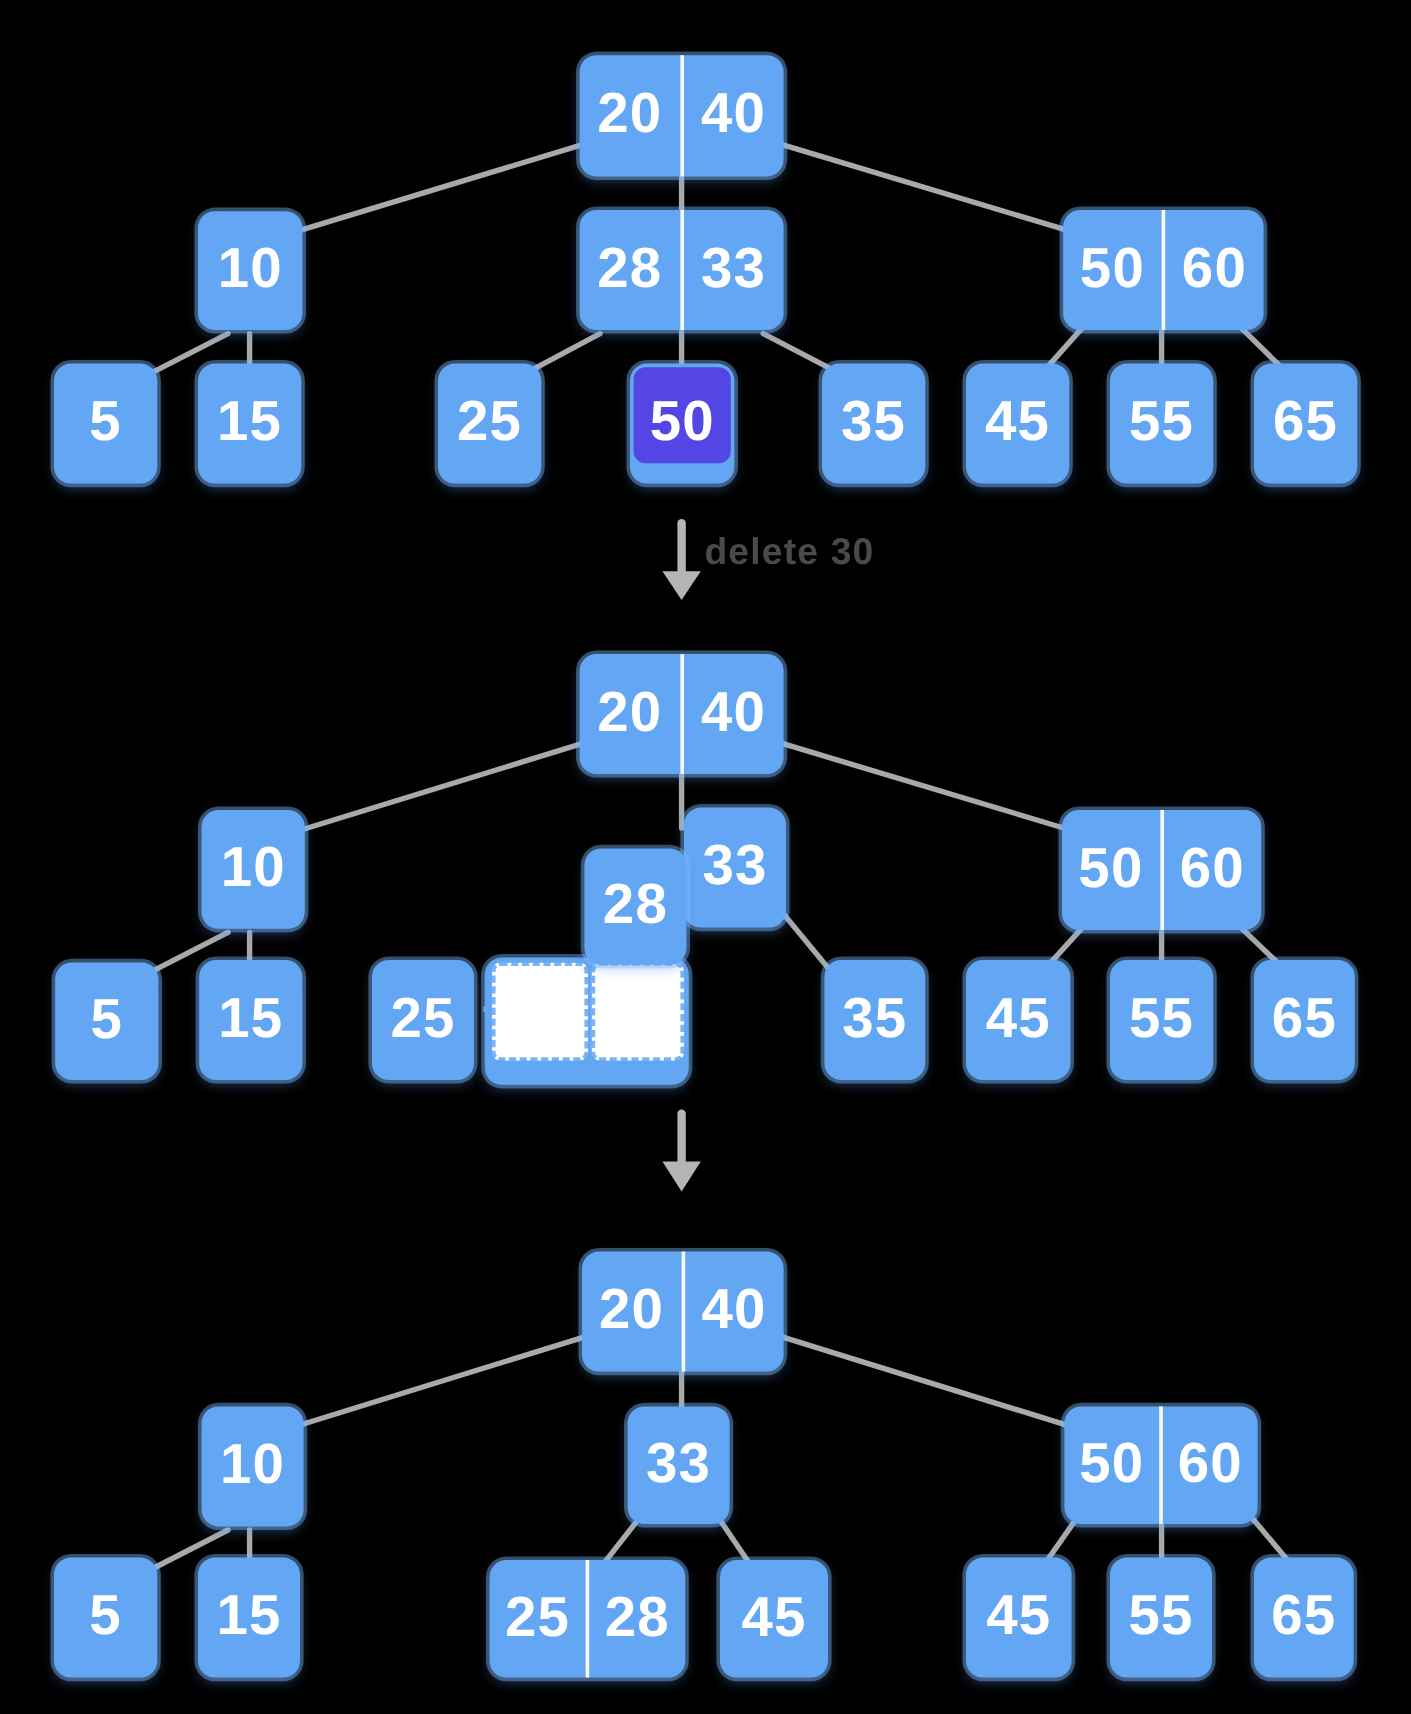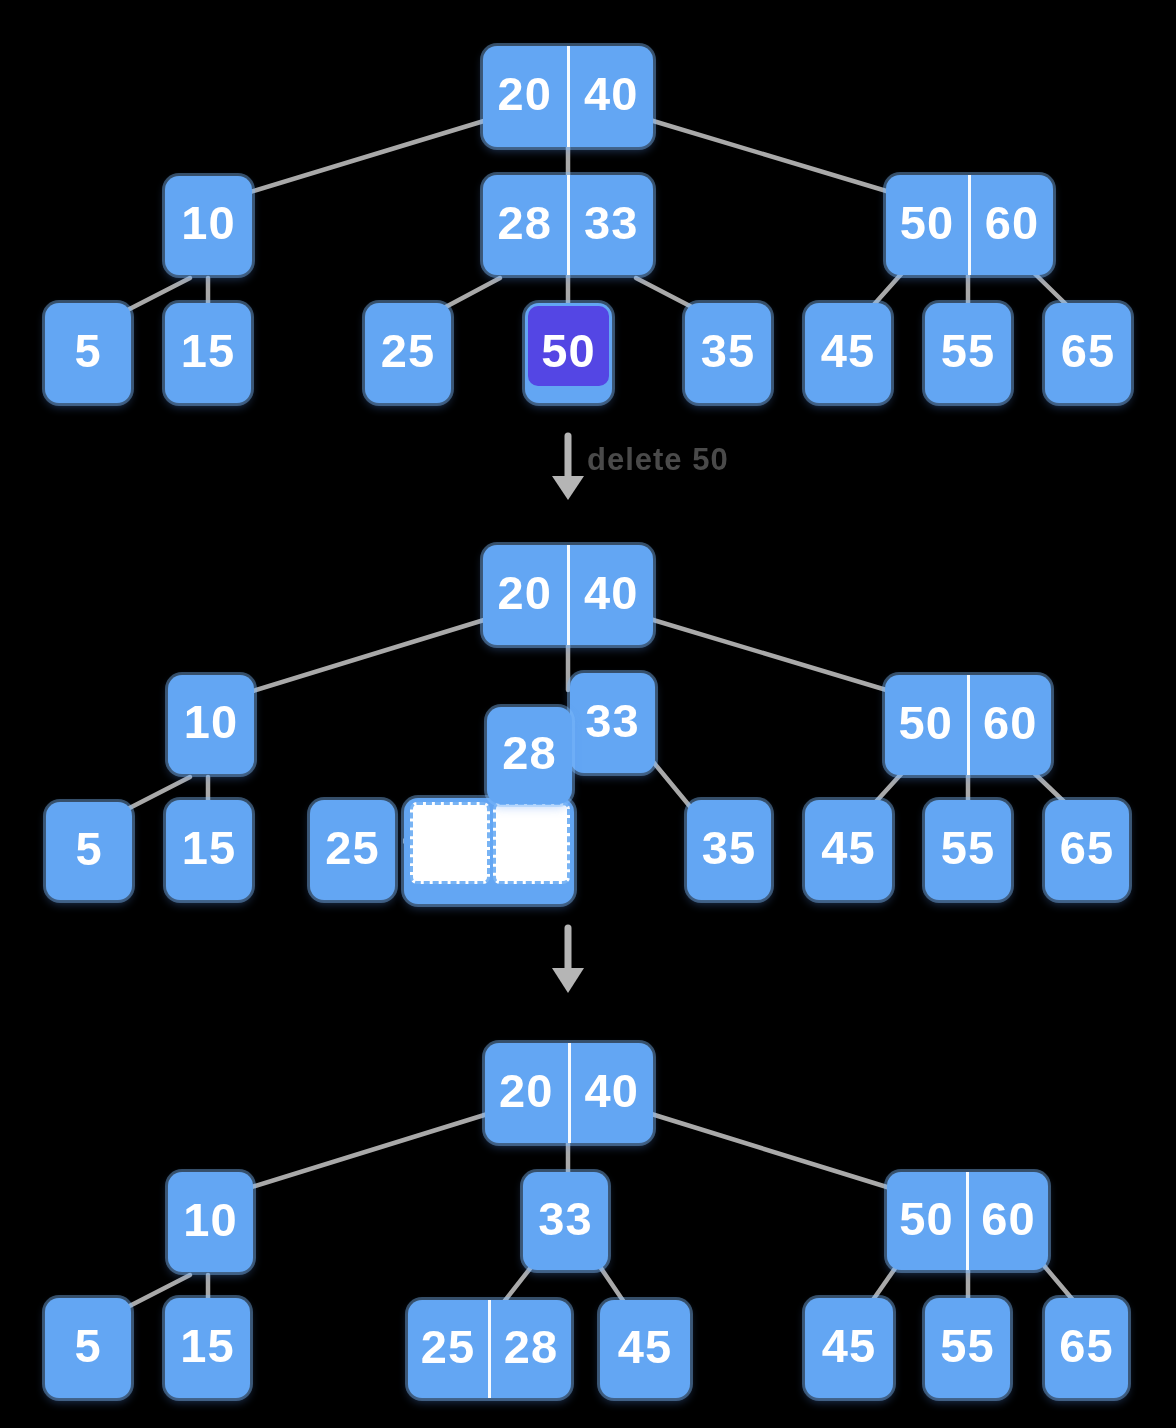--- a/index.html
+++ b/index.html
@@ -173,14 +173,14 @@
       <div class="node" style="left: 805px; top: 1298px; width: 88px; height: 100px; background: rgb(99, 166, 243); z-index: 1;">
         <span class="cell" style="color: rgb(255, 255, 255);">45</span>
       </div>
       <div class="node" style="left: 925px; top: 1298px; width: 85px; height: 100px; background: rgb(99, 166, 243); z-index: 1;">
         <span class="cell" style="color: rgb(255, 255, 255);">55</span>
       </div>
       <div class="node" style="left: 1045px; top: 1298px; width: 83px; height: 100px; background: rgb(99, 166, 243); z-index: 1;">
         <span class="cell" style="color: rgb(255, 255, 255);">65</span>
       </div>
     </div>
-  <div class="flow-label">delete 50</div>
+  <div class="flow-label">delete 30</div>
 </div>
 
 </body></html>

